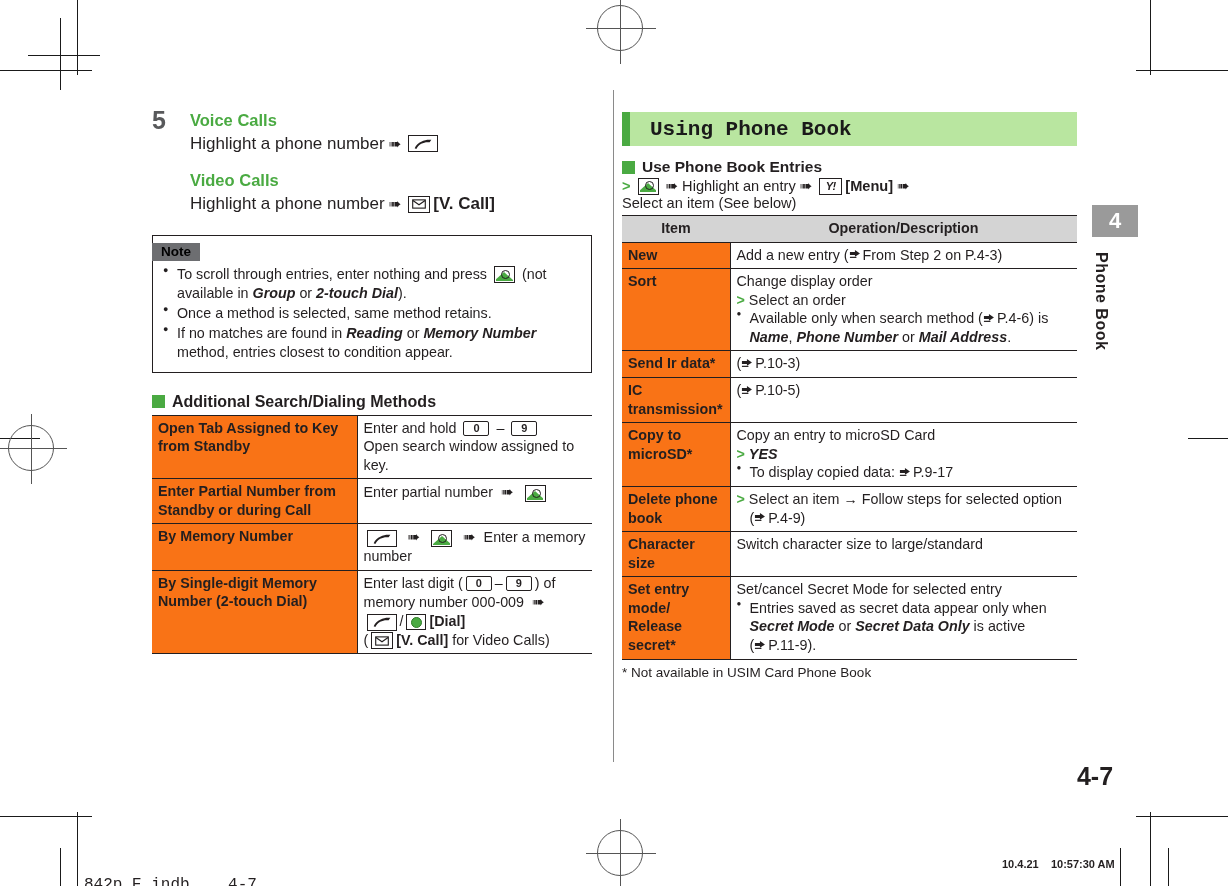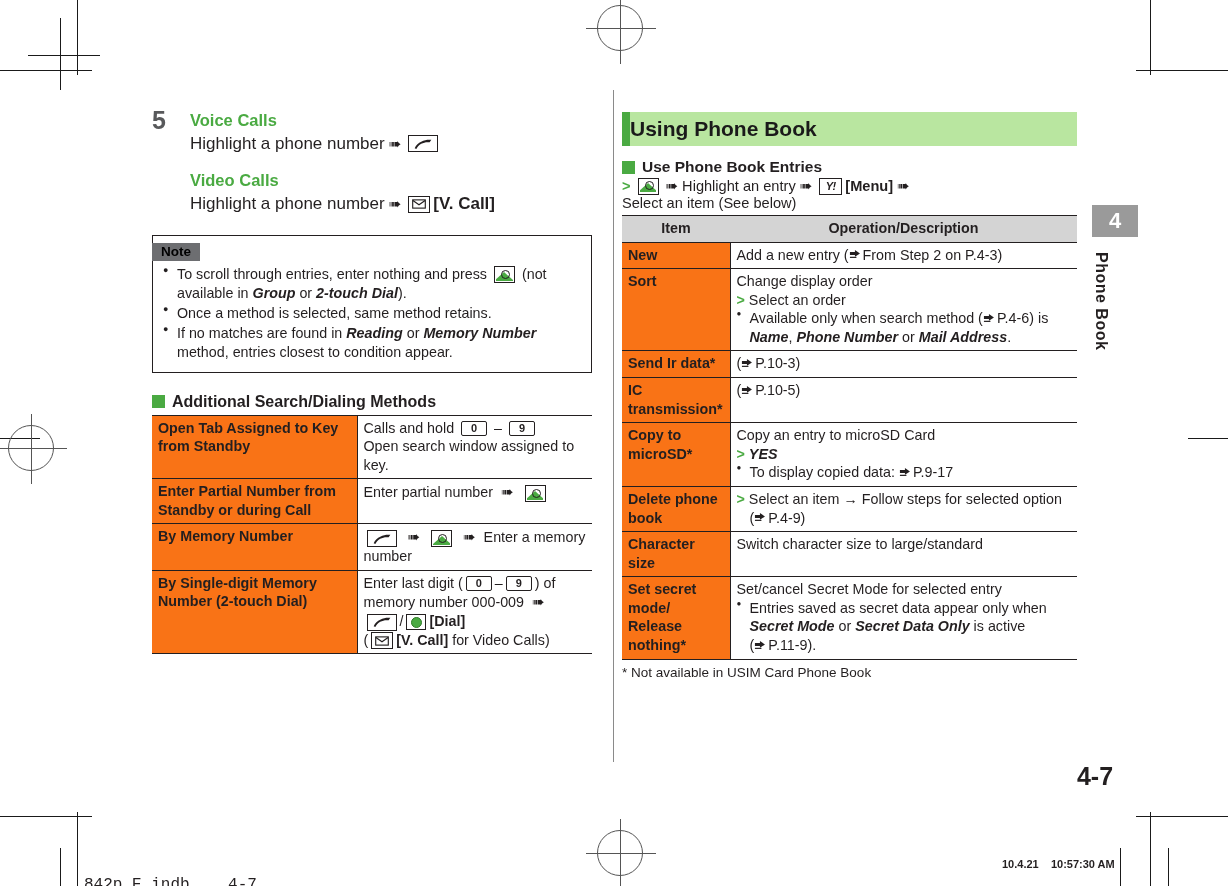--- a/index.html
+++ b/index.html
@@ -201,21 +201,22 @@
     background: #b9e6a0;
     height: 34px;
     display: flex; align-items: center;
     position: relative;
   }
   .banner .bar {
     width: 8px; height: 34px; background: #4aaa42; flex: 0 0 auto;
   }
   .banner .btxt {
     font-size: 21px; font-weight: bold; color: #1a1a1a;
-    padding-left: 0;
+    padding-left: 20px;
+    font-family: Liberation Mono, monospace;
   }
 
   .gt-line {
     font-size: 14.6px; margin-top: 1px;
     display: flex; align-items: center; flex-wrap: wrap;
   }
 
   
   .sidetab { position: absolute; left: 1092px; top: 205px; width: 46px; }
   .sidetab .numbox {
@@ -348,21 +349,21 @@
     <table class="dt left-tbl">
       <colgroup>
           <col class="c1">
           <col class="c2">
         </colgroup>
       <tbody>
         <tr>
           <td class="k">Open Tab Assigned to Key from Standby</td>
           <td class="v">
             <span class="sub-line">
-              <span>Calls and hold</span>
+              <span>Enter and hold</span>
               <span class="key key-num">0</span>
               <span>–</span>
               <span class="key key-num">9</span>
             </span>
             <span class="sub-line">Open search window assigned to key.</span>
           </td>
         </tr>
         <tr>
           <td class="k">Enter Partial Number from Standby or during Call</td>
           <td class="v">
@@ -523,21 +524,21 @@
         </tr>
 
         <tr>
           <td class="k">Character size</td>
           <td class="v" style="height:34px;">
             <span>Switch character size to large/standard</span>
           </td>
         </tr>
 
         <tr>
-          <td class="k">Set secret mode/ Release nothing*</td>
+          <td class="k">Set entry mode/ Release secret*</td>
           <td class="v">
             <span class="sub-line">Set/cancel Secret Mode for selected entry</span>
             <span class="bul"><span>Entries saved as secret data appear only when</span></span>
             <span class="sub-line" style="padding-left:13px;"><span class="ital">Secret Mode</span><span> or </span><span class="ital">Secret Data Only</span><span> is active</span></span>
             <span class="sub-line" style="padding-left:13px;"><span>(</span><span class="refico"><svg viewBox="0 0 14 12">
                     <path d="M1 3.2 h5.4 v-2 l5.4 3.6 -5.4 3.6 v-2 h-5.4 z" fill="#231f20"></path>
                     <path d="M1 9 h7" stroke="#231f20" stroke-width="1.3" fill="none"></path>
                   </svg></span><span>P.11-9</span><span>).</span></span>
           </td>
         </tr>

